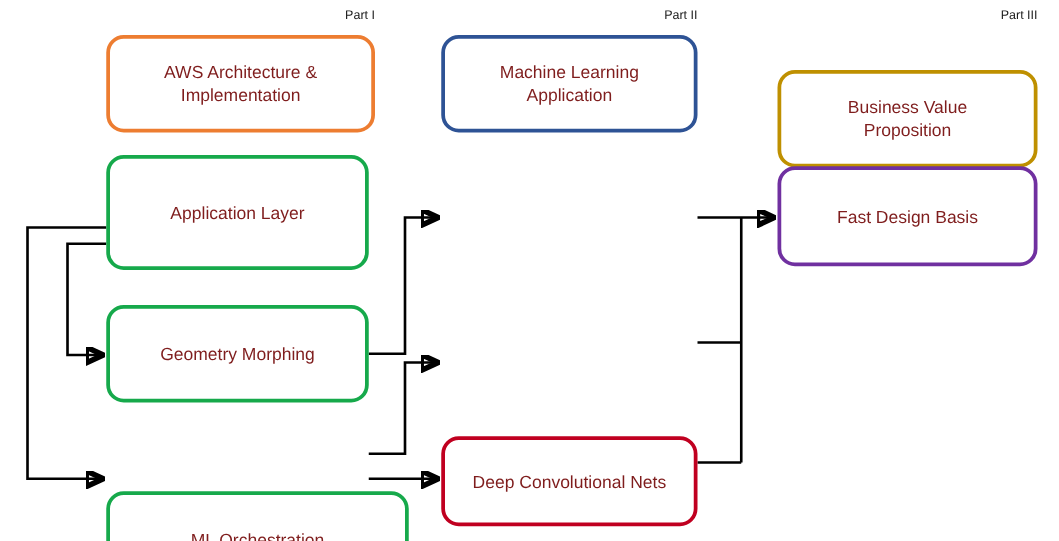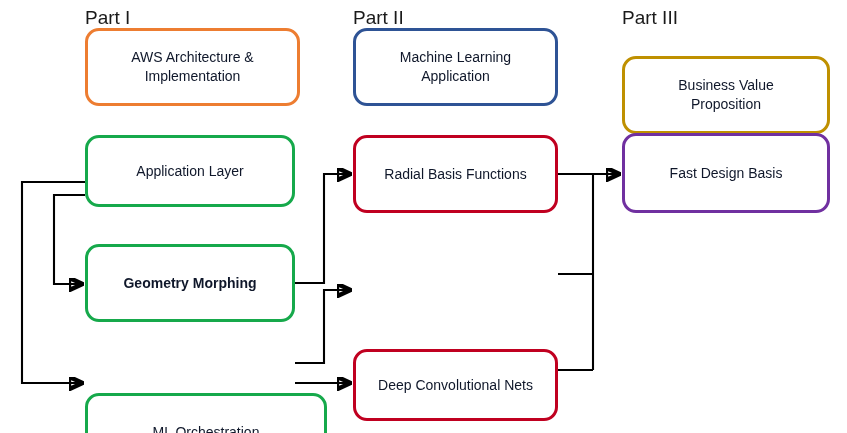--- a/index.html
+++ b/index.html
@@ -10,39 +10,39 @@
   #canvas {
     position: relative;
     width: 847px;
     height: 433px;
     background: #ffffff;
     font-family: "Liberation Sans", sans-serif;
     overflow: hidden;
   }
   .col-label {
     position: absolute;
-    font-size: 19px;
+    font-size: 10px;
     color: #1a1a1a;
-    text-align: left;
+    text-align: right;
     white-space: nowrap;
     line-height: 1;
   }
   .node {
     position: absolute;
     box-sizing: border-box;
     background: #ffffff;
     border-style: solid;
     border-width: 3px;
     border-radius: 14px;
     display: flex;
     align-items: center;
     justify-content: center;
     text-align: center;
     font-size: 14px;
-    color: #0f172a;
+    color: #7f1d1d;
     line-height: 1.35;
     padding: 16px 8px;
     z-index: 3;
   }
   .node span { display: block; }
   svg.wires {
     position: absolute;
     left: 0;
     top: 0;
     width: 847px;
@@ -105,35 +105,32 @@
     </div>
   </div>
 
   <div class="node" style="left:622px; top:28px; width:208px; height:78px; border-color:#BF9000;margin-top:28px;">
     <div>
       <span>Business Value</span>
       <span>Proposition</span>
     </div>
   </div>
 
-  <div class="node" style="left:85px; top:135px; width:210px; height:72px; border-color:#16A94B;justify-content:center;">
+  <div class="node" style="left:85px; top:124px; width:210px; height:92px; border-color:#16A94B;justify-content:center;">
     <span>Application Layer</span>
   </div>
 
-  <div class="node" style="left:85px; top:244px; width:210px; height:78px; border-color:#16A94B;font-weight:bold;">
+  <div class="node" style="left:85px; top:244px; width:210px; height:78px; border-color:#16A94B;">
     <span>Geometry Morphing</span>
   </div>
 
   <div class="node" style="left:85px; top:349px; width:242px; height:78px; border-color:#16A94B;margin-top:44px;">
     <span>ML Orchestration</span>
   </div>
 
-  <div class="node" style="left:353px; top:135px; width:205px; height:78px; border-color:#C00020;">
-    <span>Radial Basis Functions</span>
-  </div>
 
 
   <div class="node" style="left:353px; top:349px; width:205px; height:72px; border-color:#C00020;">
     <span>Deep Convolutional Nets</span>
   </div>
 
   <div class="node" style="left:622px; top:133px; width:208px; height:80px; border-color:#7030A0;">
     <span>Fast Design Basis</span>
   </div>
 

